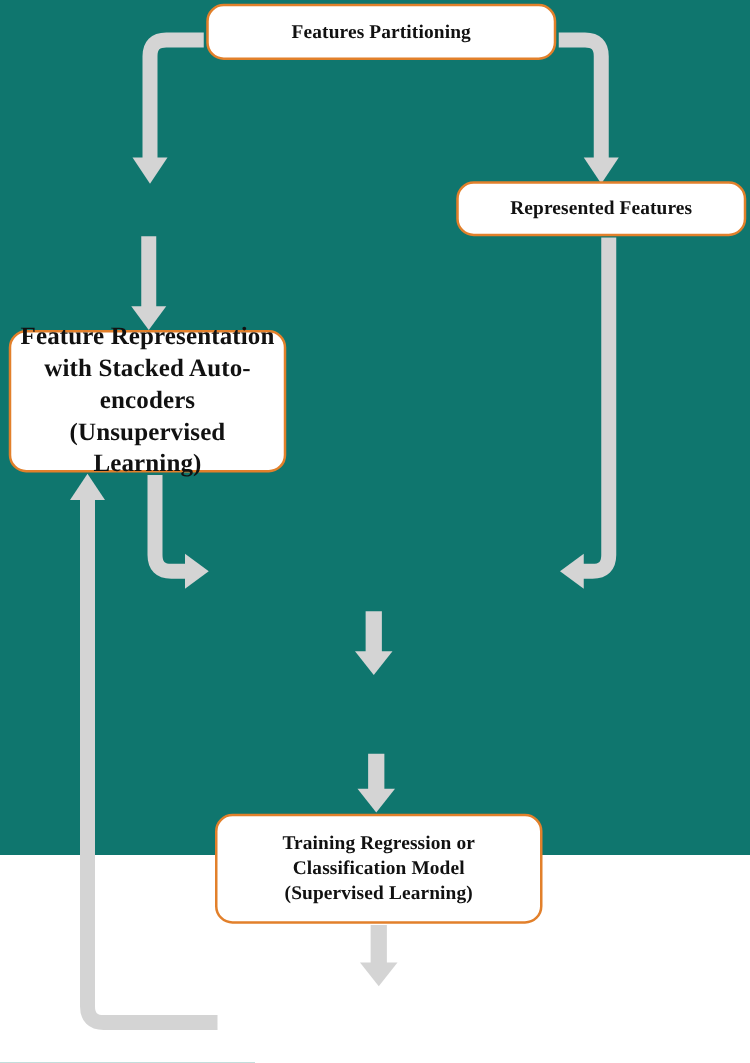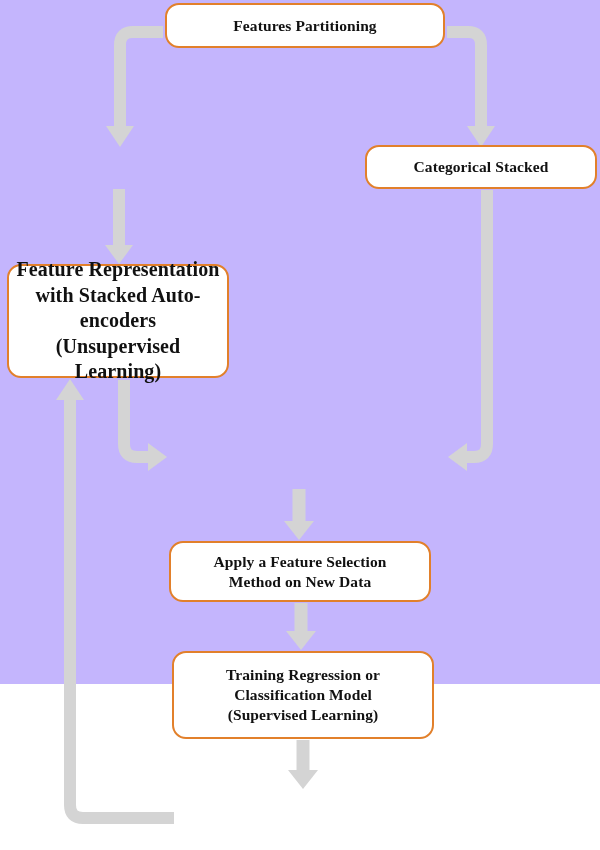--- a/index.html
+++ b/index.html
@@ -10,21 +10,21 @@
   body {
     width: 600px;
     height: 850px;
     font-family: "Liberation Serif", "DejaVu Serif", serif;
     overflow: hidden;
   }
   #flowchart-root {
     position: relative;
     width: 600px;
     height: 684px;
-    background: #c4b5fd;
+    background: #0f766e;
     text-decoration: underline;
   }
   svg.layer {
     position: absolute;
     top: 0;
     left: 0;
     width: 600px;
     height: 850px;
   }
   .node-box {
@@ -104,35 +104,31 @@
       <polygon points="56,400 84,400 70,379" fill="#D4D4D4"></polygon>
     </g>
   </svg>
 
   <div class="node-box" id="node-0" style="left:165px; top:3px; width:280px; height:45px;">
     <span class="node-label">Features Partitioning</span>
   </div>
 
 
   <div class="node-box" id="node-2" style="left:365px; top:145px; width:232px; height:44px;">
-    <span class="node-label">Categorical Stacked</span>
+    <span class="node-label">Represented Features</span>
   </div>
 
   <div class="node-box" id="node-3" style="left:7px; top:264px; width:222px; height:114px;">
     <span class="node-label small-lead">Feature Representation
 with Stacked Auto-
 encoders
 (Unsupervised Learning)</span>
   </div>
 
 
-  <div class="node-box" id="node-5" style="left:169px; top:541px; width:262px; height:61px;">
-    <span class="node-label">Apply a Feature Selection
-Method on New Data</span>
-  </div>
 
   <div class="node-box" id="node-6" style="left:172px; top:651px; width:262px; height:88px;">
     <span class="node-label">Training Regression or
 Classification Model
 (Supervised Learning)</span>
   </div>
 
 
 </div>
 

